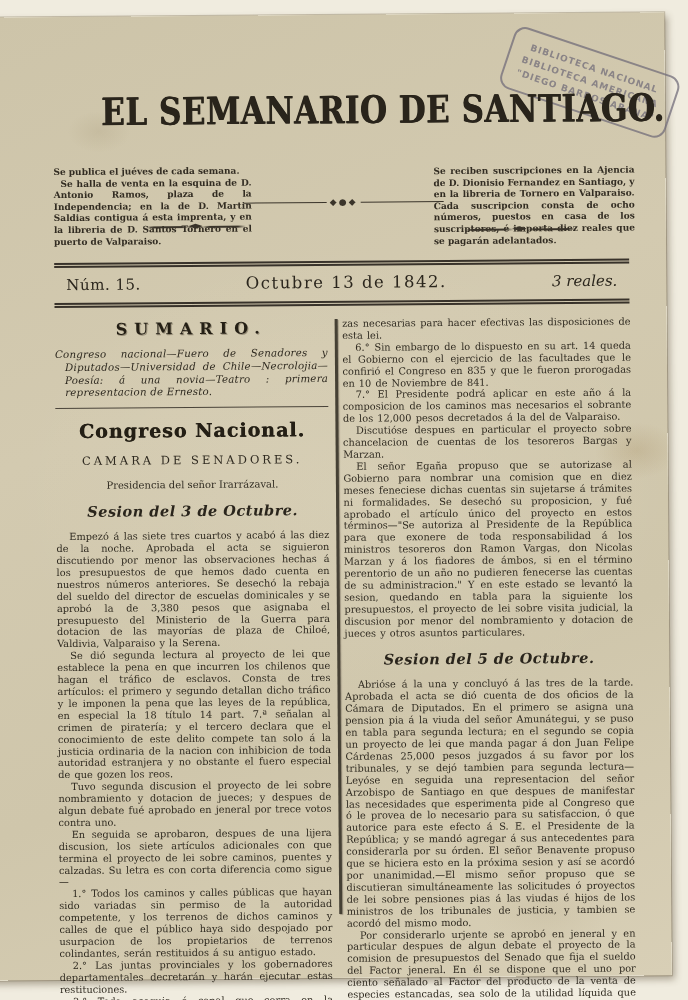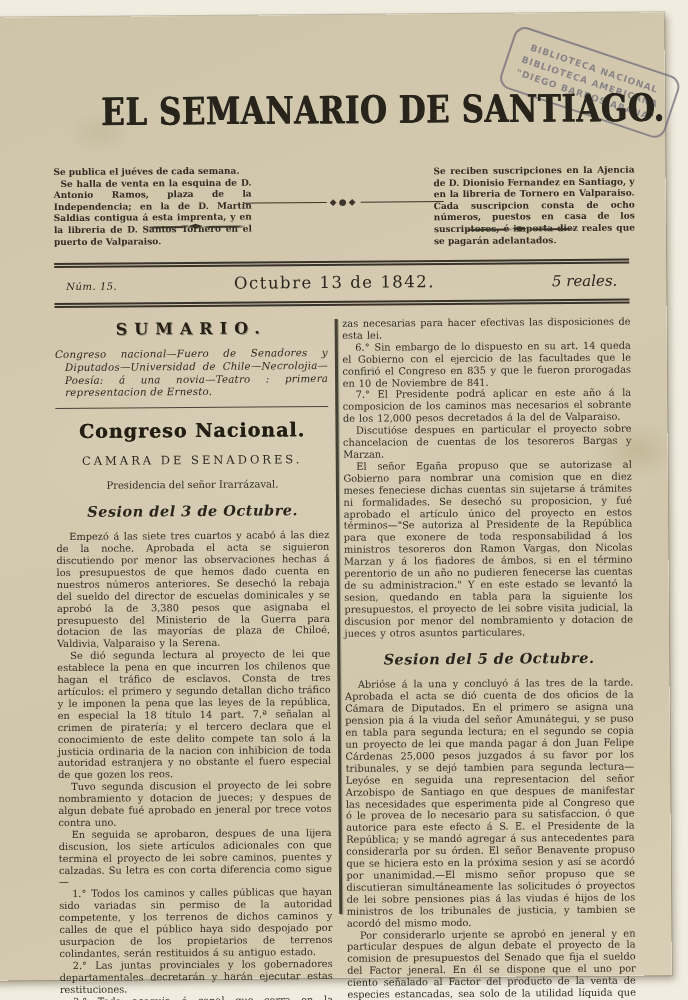--- a/index.html
+++ b/index.html
@@ -62,21 +62,21 @@
   .ornament-dash .diamond { font-size:8px; line-height:8px; padding:0 2px; transform:scale(3.2,0.85); font-family:"DejaVu Sans", sans-serif; }
   .ornament-dash-left  { left:148px; top:222px; width:100px; }
   .ornament-dash-right { left:466px; top:227px; width:112px; }
 
   .dateline {
     position:absolute; left:56px; top:261px; width:575px; box-sizing:border-box;
     border-top:5px double var(--rule,#38322a); border-bottom:5px double var(--rule,#38322a);
     padding:7px 12px 9px; display:flex; justify-content:space-between; align-items:baseline;
     color:#2b261d;
   }
-  .issue { font-style:italic; font-size:10px; letter-spacing:0.5px; }
+  .issue { font-size:15px; letter-spacing:0.5px; }
   .date  { font-size:16.5px; letter-spacing:1.5px; }
   .price { font-style:italic; font-size:15px; }
 
   .columns { position:absolute; left:56px; top:318px; width:576px; display:flex; }
   .col-left  { width:273px; }
   .col-divider { width:2.5px; background:#45403444; background:#454034; height:595px; margin:1px 5px 0 7px; box-shadow:1px 1px 1px rgba(60,50,40,0.35); }
   .col-right { flex:1; }
 
   .sumario-heading {
     text-align:center; font-weight:bold; font-size:16px; letter-spacing:7px;
@@ -143,21 +143,21 @@
 
     <div class="ornament-dash ornament-dash-right">
       <span class="orn-line tapered"></span>
       <span class="diamond">♦</span>
       <span class="orn-line tapered"></span>
     </div>
 
     <div class="dateline">
       <span class="issue">Núm. 15.</span>
       <span class="date">Octubre 13 de 1842.</span>
-      <span class="price">5 reales.</span>
+      <span class="price">3 reales.</span>
     </div>
 
     <div class="columns">
 
       <div class="col-left">
         <div class="sumario-heading">SUMARIO.</div>
         <div class="summary-text">Congreso nacional—Fuero de Senadores y Diputados—Universidad de Chile—Necrolojia—Poesía: á una novia—Teatro : primera representacion de Ernesto.</div>
         <hr class="summary-rule">
         <div class="congreso-heading">Congreso Nacional.</div>
         <div class="chamber">CAMARA DE SENADORES.</div>

